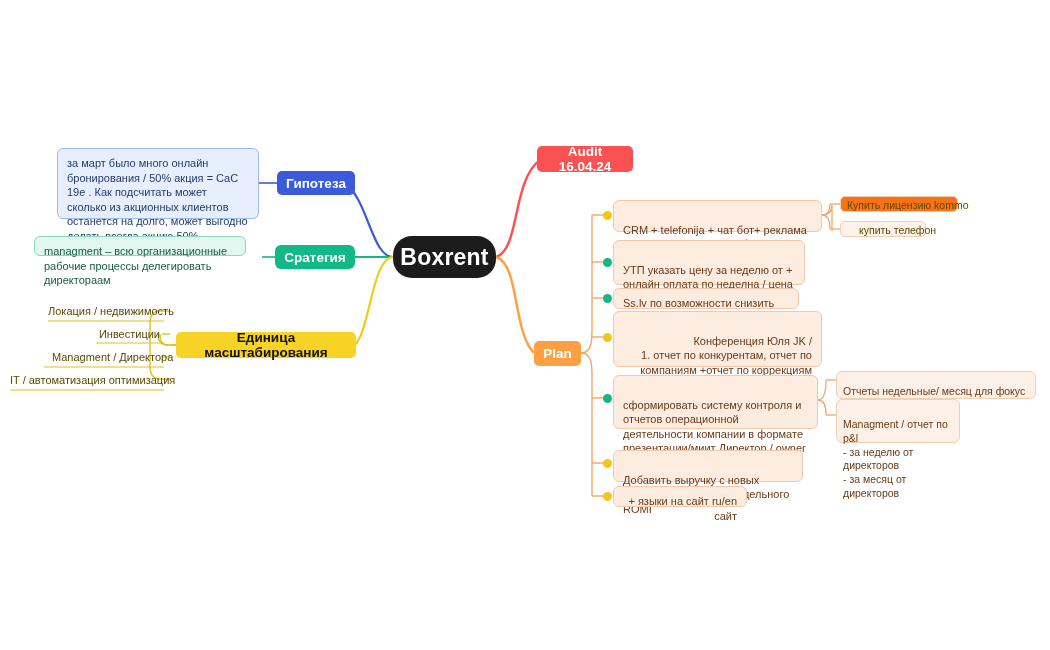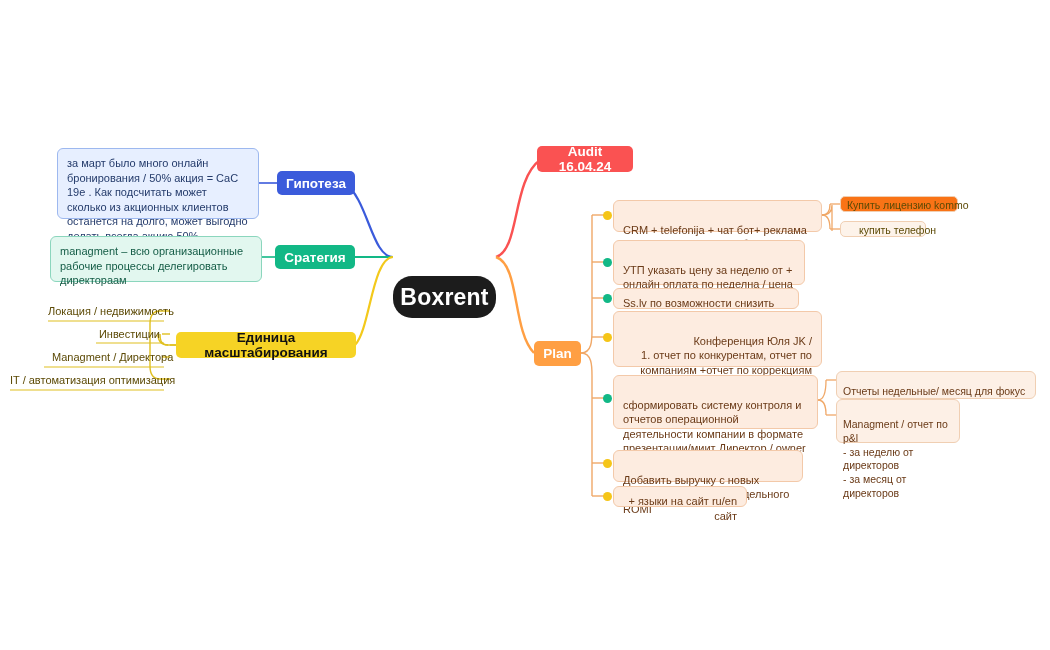--- a/index.html
+++ b/index.html
@@ -35,36 +35,35 @@
   .central {
     background: #1c1c1c;
     color: #ffffff;
     border-radius: 19px;
     font-size: 23px;
     font-weight: 700;
     display: flex;
     align-items: center;
     justify-content: center;
     letter-spacing: 0.2px;
-    margin-top: 40px;
   }
   
   .pill {
     border-radius: 5px;
     font-size: 13.5px;
     font-weight: 700;
     color: #ffffff;
     display: flex;
     align-items: center;
     justify-content: center;
     padding: 0 23px;
     text-align: center;
   }
   .pill.blue   { background: #3b5bdb; }
-  .pill.green  { background: #12b886; }
+  .pill.green  { background: #12b886; border-radius: 6px; }
   .pill.yellow { background: #f6d325; color: #111; }
   .pill.red    { background: #fa5252; }
   .pill.orange { background: #ff9f43; }
 
   
   .box {
     border-radius: 6px;
     font-size: 11px;
     line-height: 1.32;
     padding: 7px 9px;
@@ -155,21 +154,21 @@
   <div class="node pill blue" style="left:277px; top:171px; width:78px; height:24px;">
     <span>Гипотеза</span>
   </div>
   <div class="node box blue" style="left:57px; top:148px; width:202px; height:71px;">
     <span>за март было много онлайн бронирования / 50% акция = CaC 19e . Как подсчитать может сколько из акционных  клиентов останется на долго, может выгодно делать всегда акцию 50%</span>
   </div>
 
   <div class="node pill green" style="left:275px; top:245px; width:80px; height:24px;">
     <span>Сратегия</span>
   </div>
-  <div class="node box green" style="left:50px; top:236px; width:212px; height:46px;">
+  <div class="node box green" style="left:34px; top:236px; width:212px; height:20px;">
     <span>managment – всю организационные рабочие процессы делегировать директораам</span>
   </div>
 
   <div class="node pill yellow" style="left:176px; top:332px; width:180px; height:26px;">
     <span>Единица масштабирования</span>
   </div>
 
   <div class="node bare right" style="left:44px; top:303px; width:120px; height:16px;">
     <span>Локация / недвижимость</span>
   </div>

